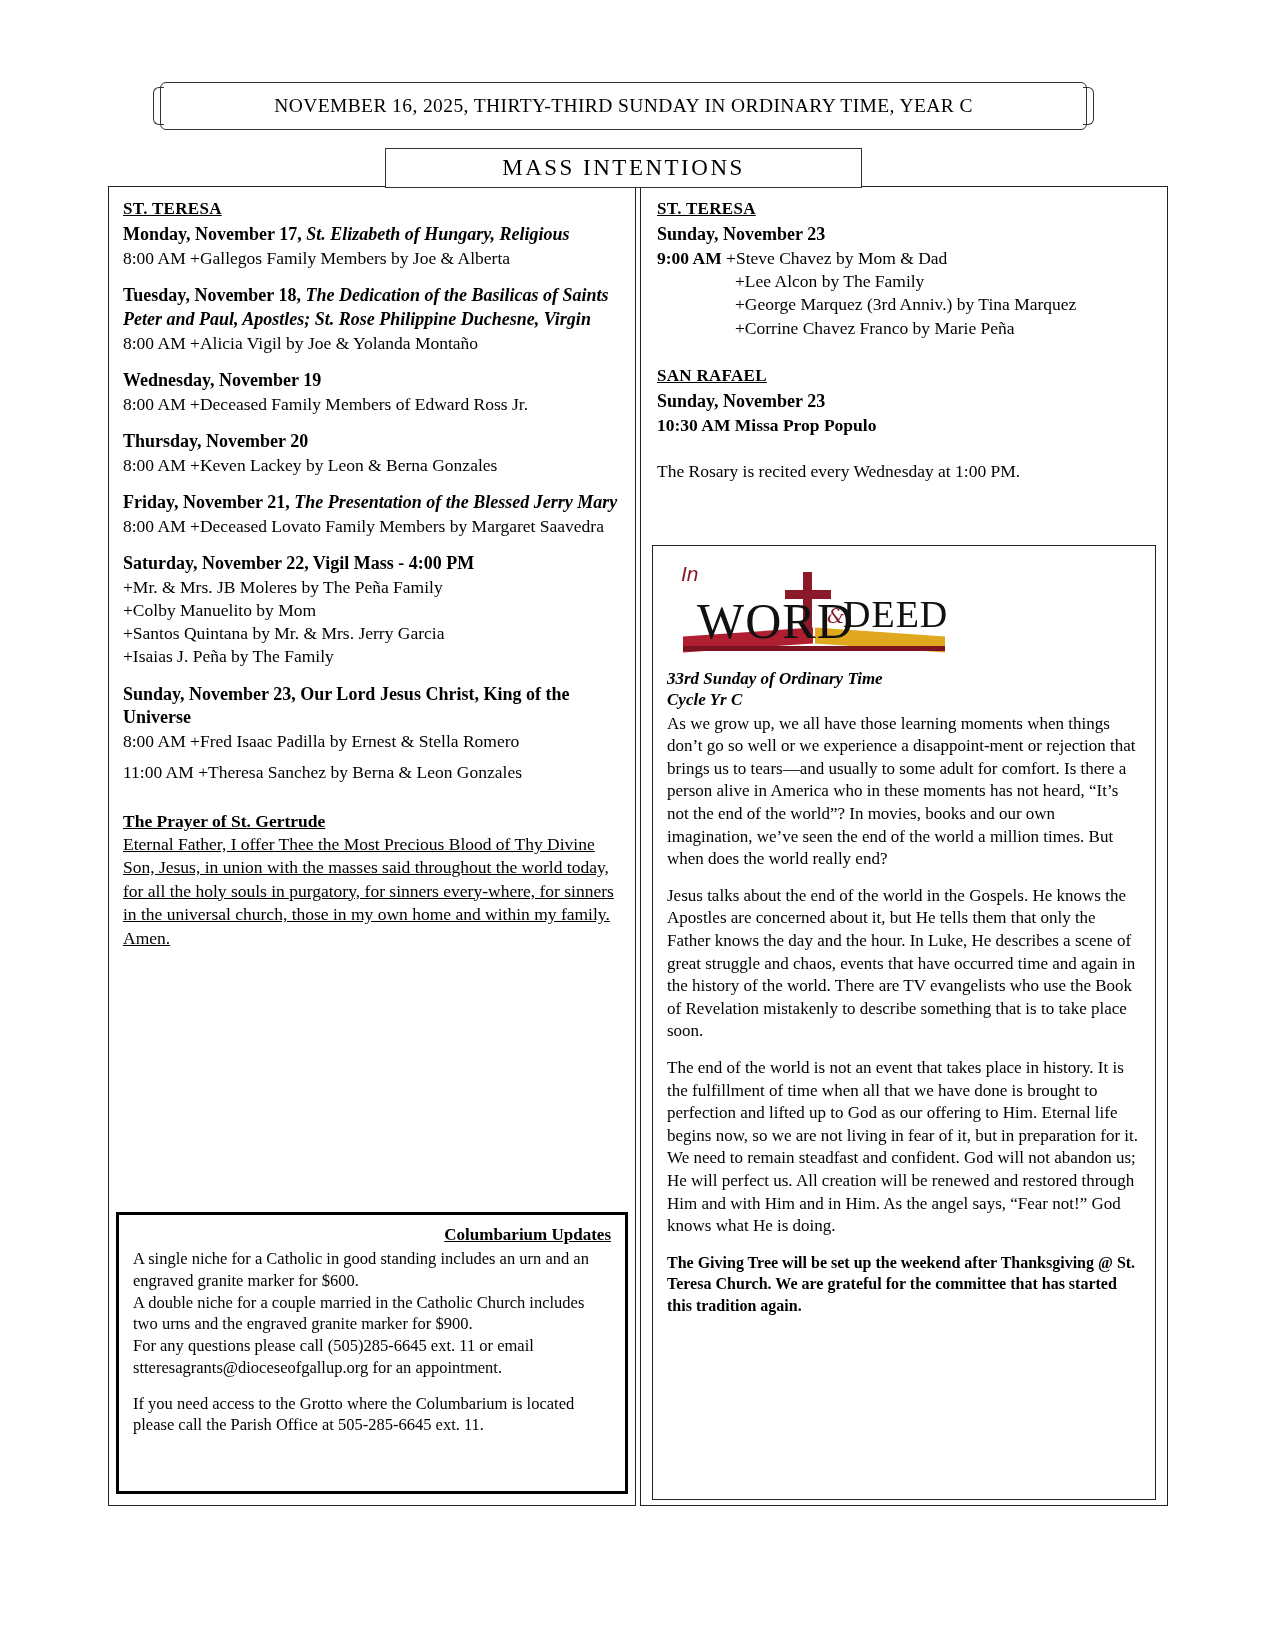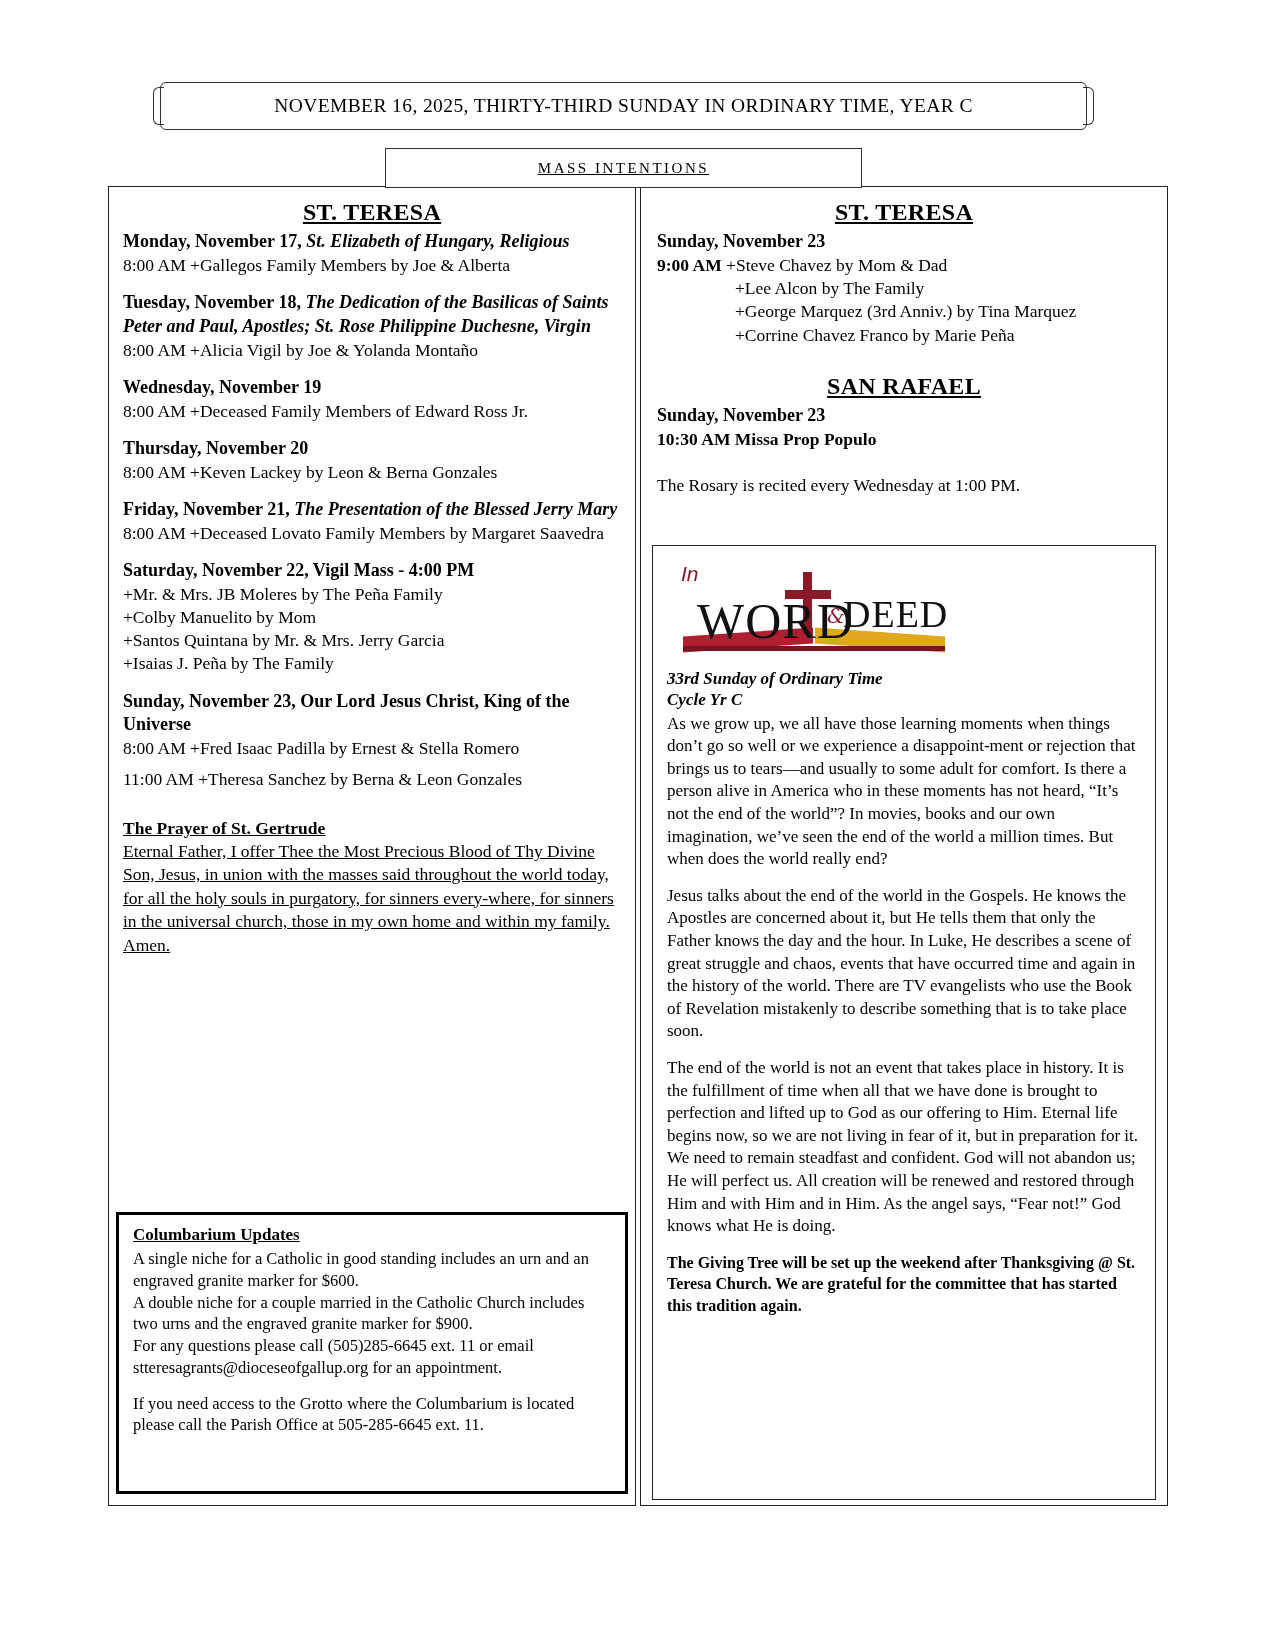--- a/index.html
+++ b/index.html
@@ -60,23 +60,22 @@
     width: 475px;
     height: 38px;
     border: 1.2px solid #333;
     display: flex;
     align-items: center;
     justify-content: center;
     background: #fff;
     z-index: 3;
   }
   .mi-title {
-    font-size: 15px;
+    font-size: 23px;
     letter-spacing: 2.5px;
-    text-decoration: underline;
   }
 
   
   .col {
     position: absolute;
     border: 1.3px solid #222;
     box-sizing: border-box;
     background: #fff;
     padding: 10px 14px 12px 14px;
   }
@@ -89,22 +88,22 @@
   .col-right {
     left: 640px;
     top: 186px;
     width: 528px;
     height: 1320px;
     padding: 10px 0 0 0;
     border: 1.3px solid #222;
   }
 
   .section-title {
-    text-align: center;
-    font-size: 24px;
+    text-align: left;
+    font-size: 17px;
     font-weight: bold;
     text-decoration: underline;
     margin: 2px 0 4px 0;
     letter-spacing: 0.3px;
     font-family: Liberation Serif, serif;
   }
 
   .day-head {
     font-weight: bold;
     font-size: 18px;
@@ -144,21 +143,21 @@
     left: 116px;
     top: 1212px;
     width: 512px;
     height: 282px;
     border: 3px solid #000;
     box-sizing: border-box;
     background: #fff;
     padding: 10px 14px;
   }
   .columbarium .c-title {
-    text-align: left;
+    text-align: right;
     font-weight: bold;
     text-decoration: underline;
     font-size: 17px;
     margin-bottom: 3px;
   }
   .columbarium p {
     margin: 0;
     font-size: 16.5px;
     line-height: 1.32;
   }

